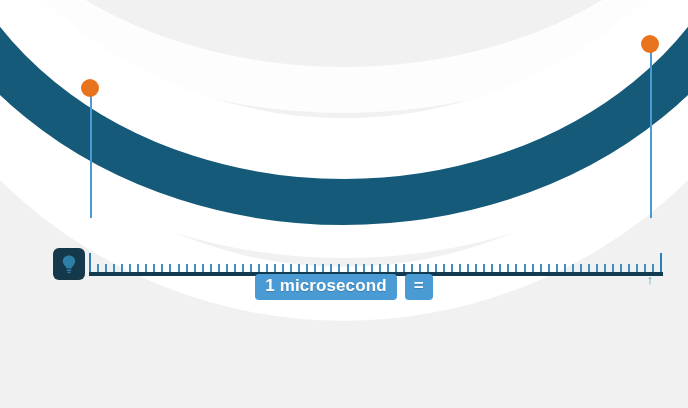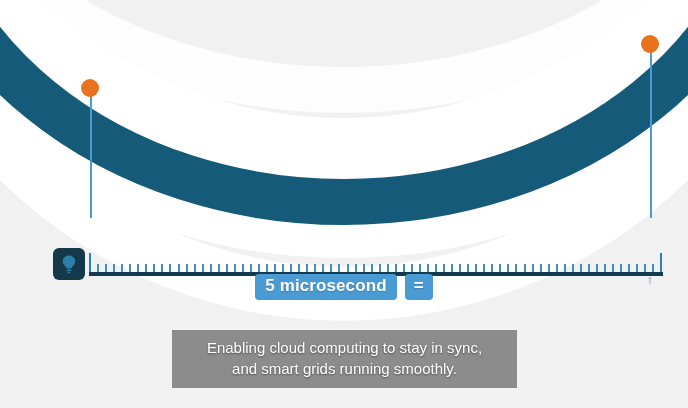--- a/index.html
+++ b/index.html
@@ -259,22 +259,18 @@
           <span class="tick"></span>
           <span class="tick tall"></span>
         </div>
       <div class="ruler-baseline"></div>
     </div>
 
     <div class="end-arrow" style="left:592px;">↑</div>
   </div>
 
   <div class="badge-row">
-    <span class="badge">5 microsecond</span>
+    <span class="badge">1 microsecond</span>
     <span class="badge eq">=</span>
   </div>
 
-  <div class="caption">
-    <span class="caption-line">Enabling cloud computing to stay in sync,</span>
-    <span class="caption-line">and smart grids running smoothly.</span>
-  </div>
 
 </div>
 
 </body></html>

